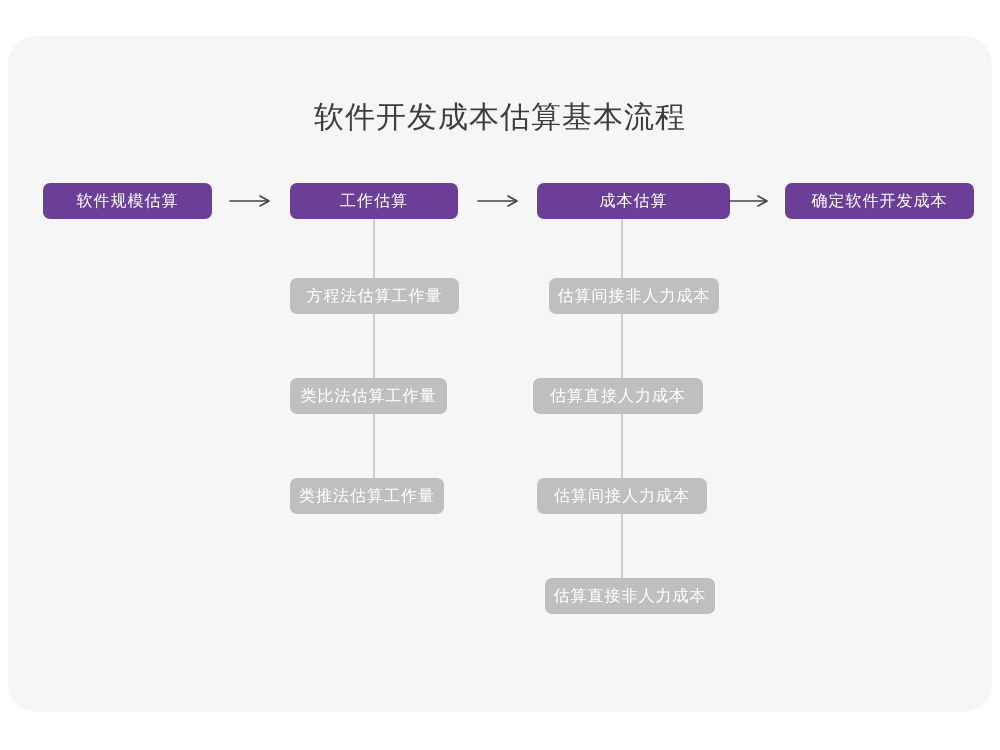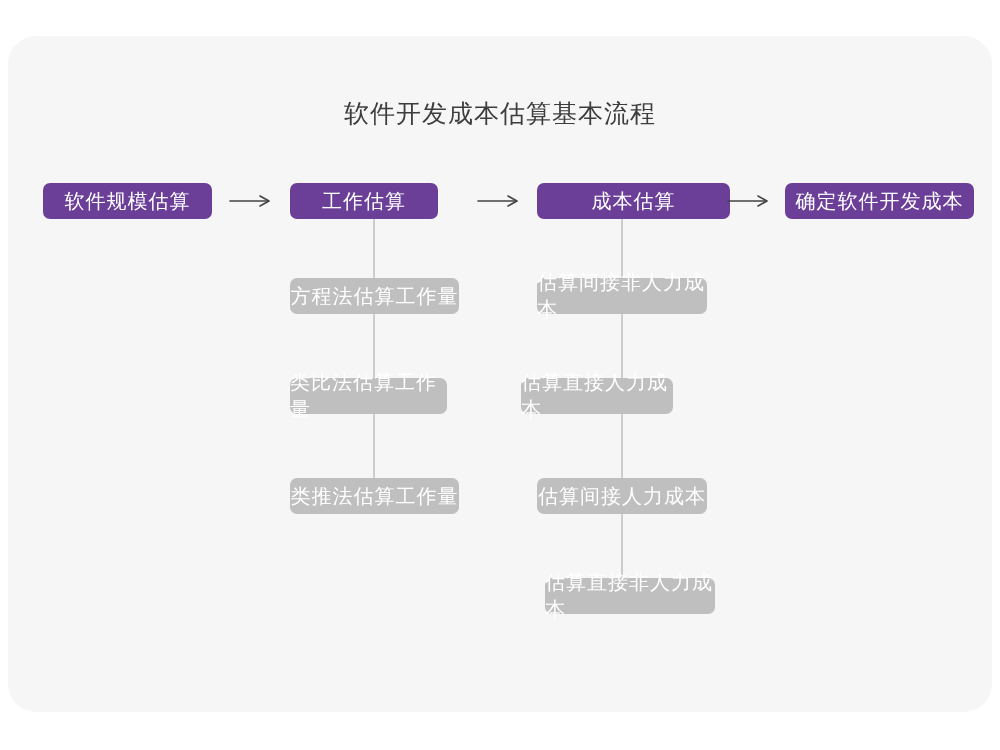--- a/index.html
+++ b/index.html
@@ -23,50 +23,50 @@
   .card{
     position:absolute;
     left:8px;top:36px;width:984px;height:676px;
     background:var(--bg-card);
     border-radius:28px;
   }
   .title{
     position:absolute;
     left:0;top:97px;width:1000px;
     text-align:center;
-    font-size:25px;
+    font-size:30px;
     font-weight:500;
     color:var(--title-text);
     letter-spacing:1px;
   }
   .node{
     position:absolute;
     height:36px;
     border-radius:7px;
     display:flex;
     align-items:center;
     justify-content:center;
-    font-size:20px;
+    font-size:16px;
     color:var(--node-text);
     letter-spacing:1px;
     z-index:2;
   }
   .node.stage{background:var(--purple);}
   .node.sub{background:var(--gray-node);}
   .stage-1{left:43px;top:183px;width:169px;}
-  .stage-2{left:290px;top:183px;width:148px;}
+  .stage-2{left:290px;top:183px;width:168px;}
   .stage-3{left:537px;top:183px;width:193px;}
   .stage-4{left:785px;top:183px;width:189px;}
 
   .work-sub-1{left:290px;top:278px;width:169px;}
   .work-sub-2{left:290px;top:378px;width:157px;}
-  .work-sub-3{left:290px;top:478px;width:169px;}
+  .work-sub-3{left:290px;top:478px;width:154px;}
 
-  .cost-sub-1{left:537px;top:278px;width:170px;}
-  .cost-sub-2{left:521px;top:378px;width:152px;}
+  .cost-sub-1{left:549px;top:278px;width:170px;}
+  .cost-sub-2{left:533px;top:378px;width:170px;}
   .cost-sub-3{left:537px;top:478px;width:170px;}
   .cost-sub-4{left:537px;top:578px;width:170px;margin-left:8px;}
 
   .vline{
     position:absolute;
     width:2px;
     background:var(--connector);
     z-index:1;
   }
   .vline-work{left:373px;top:219px;height:259px;}

